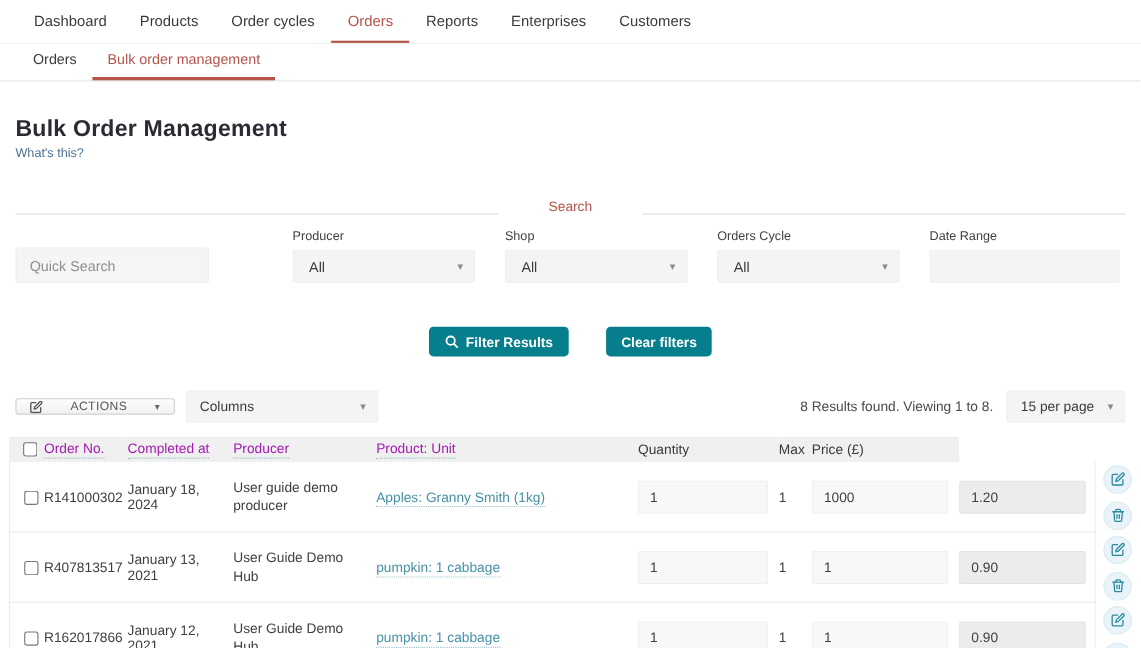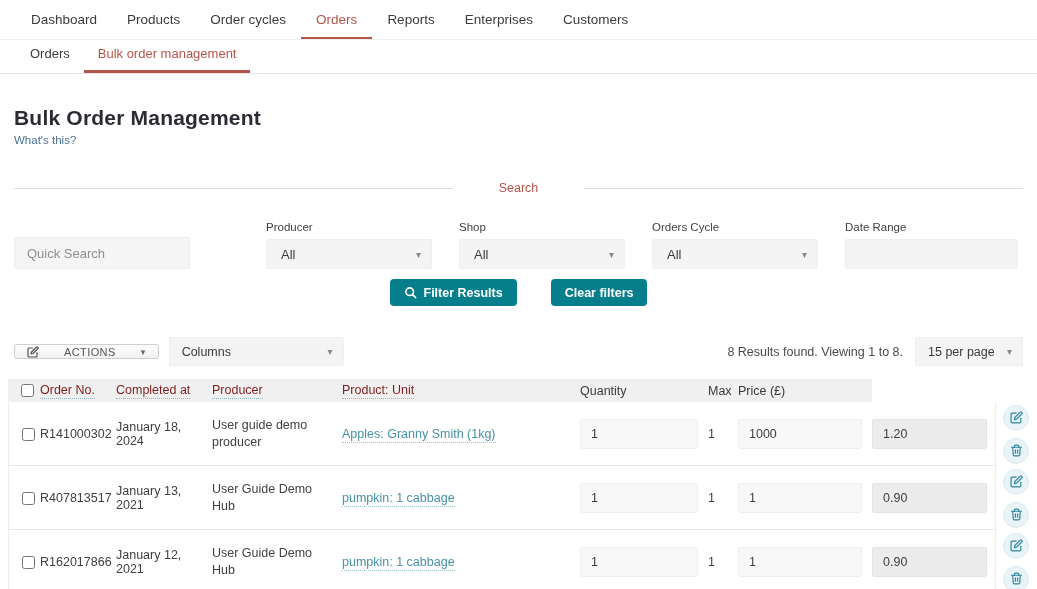--- a/index.html
+++ b/index.html
@@ -25,21 +25,21 @@
     cursor:pointer; border-bottom:3px solid transparent;
   }
   .subnav .subnav-item.active { color:#b5544a; border-bottom-color:#b5544a; }
 
   
   .pagehead { padding:32px 14px 0 14px; }
   .page-title { font-size:21px; font-weight:700; color:#2b2b33; letter-spacing:0.2px; }
   .whats-this { font-size:11.5px; color:#4a7296; margin-top:3px; display:inline-block; cursor:pointer; }
 
   
-  .search-divider { display:flex; align-items:center; margin:33px 14px 12px 14px;gap:32px; }
+  .search-divider { display:flex; align-items:flex-end; margin:33px 14px 0 14px;gap:32px; }
   .search-divider .line { flex:1; height:1px; background:#dcdcdc; }
   .search-divider .search-label { padding:0 14px; font-size:12.5px; color:#b5544a; }
 
   .filters-row { display:flex; align-items:flex-end; padding:14px 14px 0 14px; }
   .quick-search {
     width:176px; height:32px; border:1px solid #ededed; background:#f5f5f5; border-radius:2px;
     padding:0 12px; font-size:13px; color:#0f766e; font-family:"Liberation Sans", sans-serif;
     margin-right:76px;
   }
   .quick-search::placeholder { color:#8f8f8f; }
@@ -47,21 +47,21 @@
   .filter:last-child { margin-right:0; }
   .filter .filter-label { font-size:11.5px; color:#3f3f42; margin-bottom:6px; }
   .filter .filter-control {
     width:166px; height:30px; background:#f4f4f4; border:1px solid #efefef; border-radius:2px;
     display:flex; align-items:center; padding:0 10px 0 14px; font-size:13px; color:#3b3b3b; cursor:pointer;
   }
   .filter.text .filter-control { width:173px; cursor:text; }
   .filter .filter-value { flex:1; }
   .filter .caret { color:#8a8a8a; font-size:10px; }
 
-  .buttons-row { display:flex; justify-content:center; gap:34px; margin-top:10px; }
+  .buttons-row { display:flex; justify-content:center; gap:34px; margin-top:40px; }
   .btn-teal {
     background:#077e8b; color:#fff; border:none; border-radius:4px; height:27px;
     display:inline-flex; align-items:center; gap:7px; padding:0 14px;
     font-size:12.5px; font-weight:700; cursor:pointer; font-family:"Liberation Sans", sans-serif;
   }
 
   
   .toolbar { display:flex; align-items:center; margin:31px 14px 0 14px; }
   .actions-btn {
     height:15px; padding:0 12px; background:linear-gradient(#fdfdfd,#f1f1f1);
@@ -84,21 +84,21 @@
 
   
   .tablewrap { margin:13px 0 0 8px; }
   .tgrid {
     display:grid;
     grid-template-columns:32px 76px 96px 130px 238px 128px 30px 134px 124px 40px;
     align-items:center;
   }
   .thead > div { background:#f0f0f0; height:23px; display:flex; align-items:center; font-size:12.5px; color:#3a3a3a; }
   .thead .cell-icons { background:transparent; }
-  .th-link { color:#7f1d1d; border-bottom:1px dotted #8fb8c4; padding-bottom:1px; cursor:pointer; }
+  .th-link { color:#a21caf; border-bottom:1px dotted #8fb8c4; padding-bottom:1px; cursor:pointer; }
   .cell-check { padding-left:13px; }
   .cell-check input { width:13px; height:13px; margin:0; cursor:pointer; }
 
   .trow { min-height:64px; position:relative; font-size:12.5px; color:#3f3f3f; }
   .trow::after { content:""; position:absolute; left:0; right:40px; bottom:0; height:1px; background:#e9e9e9; }
   .trow .cell-check { align-self:stretch; display:flex; align-items:center; border-left:1px solid #ededed; }
   .trow .cell-price { align-self:stretch; display:flex; align-items:center; border-right:1px solid #ededed; }
   .cell-producer, .cell-product { padding-right:10px; line-height:1.35; }
   .product-link { color:#4792a5; border-bottom:1px dotted #9cc3cf; padding-bottom:1px; cursor:pointer; }
   .num-input {

